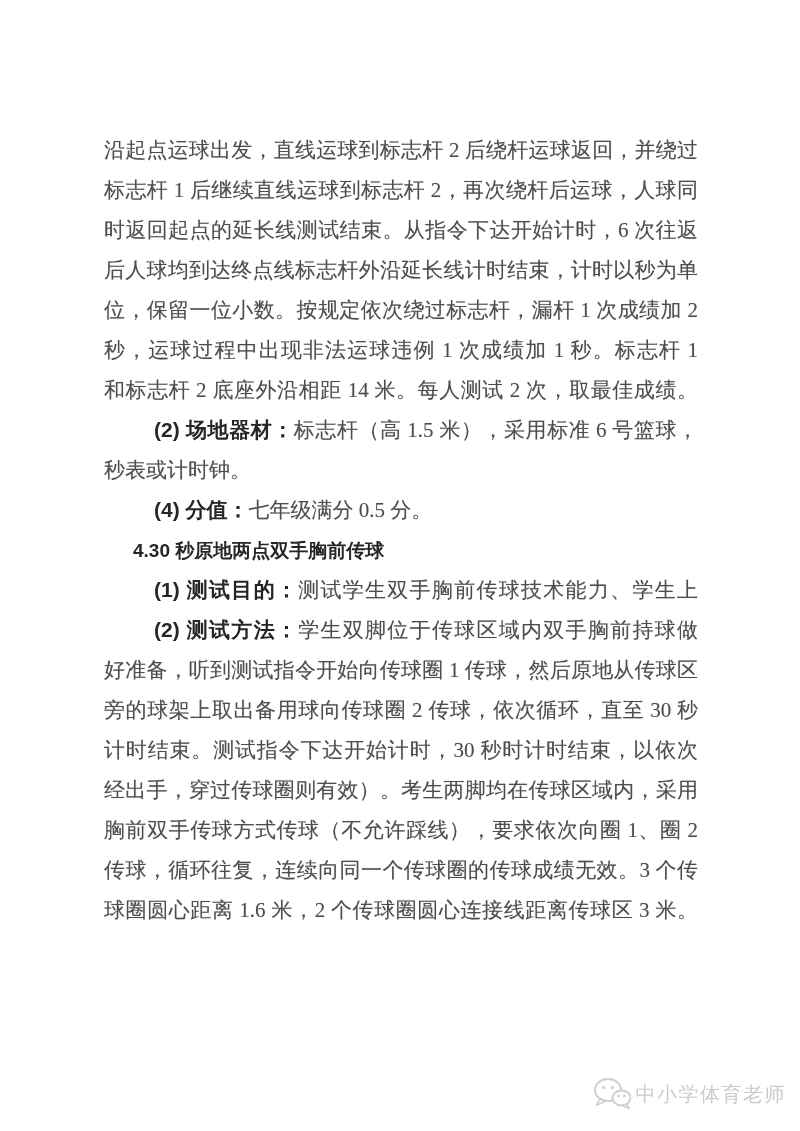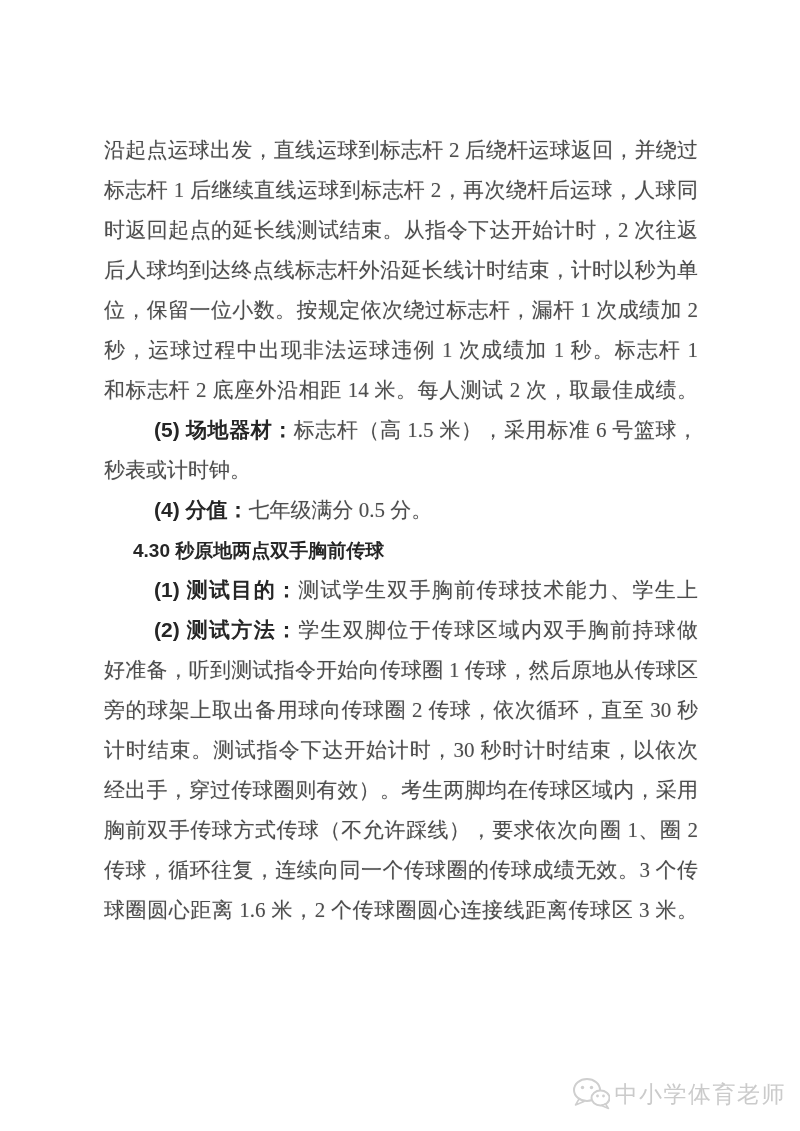--- a/index.html
+++ b/index.html
@@ -42,37 +42,37 @@
   .line.ind2 .seg.bold { font-size: 19px; }
   .watermark {
     position: absolute;
     top: 1077px; right: 14px;
     display: flex; align-items: center; gap: 5px;
     color: var(--wm, #cbcbcb);
   }
   .wm-icon { display: inline-block; width: 38px; height: 34px; }
   .wm-text {
     font-family: Liberation Mono, monospace;
-    font-size: 23px;
+    font-size: 20px;
     letter-spacing: 1.5px;
   }
 </style>
 </head>
 <body>
 
 <div class="page">
   <main class="doc" id="doc-lines">
       <div class="line j"><span class="seg">沿起点运球出发，直线运球到标志杆 2 后绕杆运球返回，并绕过</span></div>
       <div class="line j"><span class="seg">标志杆 1 后继续直线运球到标志杆 2，再次绕杆后运球，人球同</span></div>
-      <div class="line j"><span class="seg">时返回起点的延长线测试结束。从指令下达开始计时，2 次往返</span></div>
+      <div class="line j"><span class="seg">时返回起点的延长线测试结束。从指令下达开始计时，6 次往返</span></div>
       <div class="line j"><span class="seg">后人球均到达终点线标志杆外沿延长线计时结束，计时以秒为单</span></div>
       <div class="line j"><span class="seg">位，保留一位小数。按规定依次绕过标志杆，漏杆 1 次成绩加 2</span></div>
       <div class="line j"><span class="seg">秒，运球过程中出现非法运球违例 1 次成绩加 1 秒。标志杆 1</span></div>
       <div class="line j"><span class="seg">和标志杆 2 底座外沿相距 14 米。每人测试 2 次，取最佳成绩。</span></div>
-      <div class="line j ind1"><span class="seg bold">(5) 场地器材：</span><span class="seg">标志杆（高 1.5 米），采用标准 6 号篮球，</span></div>
+      <div class="line j ind1"><span class="seg bold">(2) 场地器材：</span><span class="seg">标志杆（高 1.5 米），采用标准 6 号篮球，</span></div>
       <div class="line"><span class="seg">秒表或计时钟。</span></div>
       <div class="line ind1"><span class="seg bold">(4) 分值：</span><span class="seg">七年级满分 0.5 分。</span></div>
       <div class="line ind2"><span class="seg bold">4.30 秒原地两点双手胸前传球</span></div>
       <div class="line j ind1"><span class="seg bold">(1) 测试目的：</span><span class="seg">测试学生双手胸前传球技术能力、学生上</span></div>
       <div class="line j ind1"><span class="seg bold">(2) 测试方法：</span><span class="seg">学生双脚位于传球区域内双手胸前持球做</span></div>
       <div class="line j"><span class="seg">好准备，听到测试指令开始向传球圈 1 传球，然后原地从传球区</span></div>
       <div class="line j"><span class="seg">旁的球架上取出备用球向传球圈 2 传球，依次循环，直至 30 秒</span></div>
       <div class="line j"><span class="seg">计时结束。测试指令下达开始计时，30 秒时计时结束，以依次</span></div>
       <div class="line j"><span class="seg">经出手，穿过传球圈则有效）。考生两脚均在传球区域内，采用</span></div>
       <div class="line j"><span class="seg">胸前双手传球方式传球（不允许踩线），要求依次向圈 1、圈 2</span></div>

